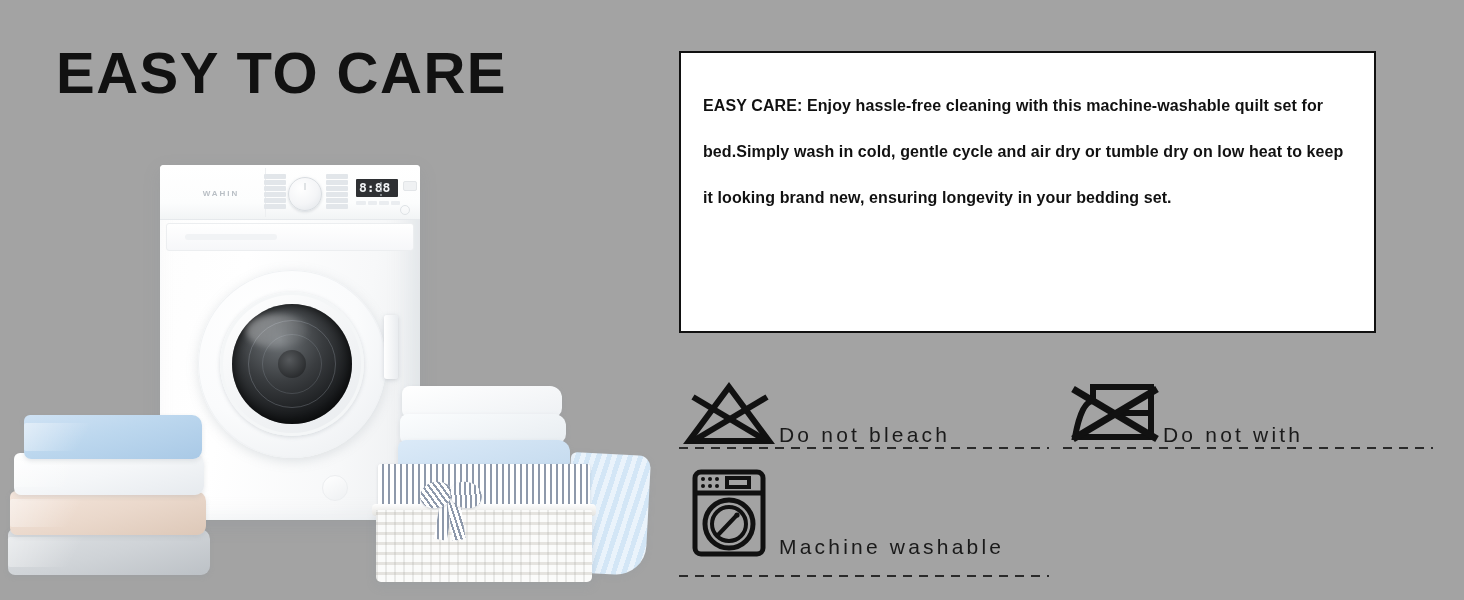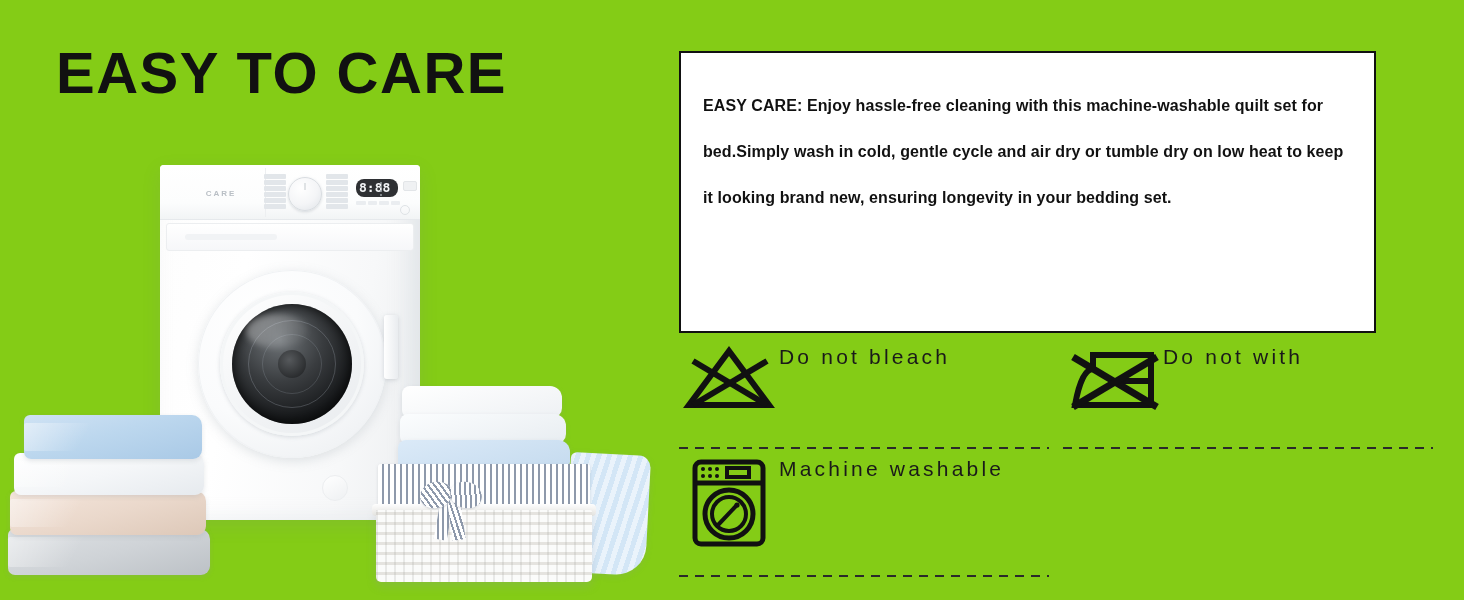--- a/index.html
+++ b/index.html
@@ -2,21 +2,21 @@
 <html><head>
 <meta charset="utf-8">
 <style>
   * { box-sizing: border-box; margin: 0; padding: 0; }
   html, body {
     width: 1464px; height: 600px;
     background: #ffffff;
     font-family: "Liberation Sans", sans-serif;
     overflow: hidden;
   }
-  .page { position: relative; width: 1464px; height: 600px; background:#84cc16; }
+  .page { position: relative; width: 1464px; height: 600px; background:#a3a3a3; }
 
   
   .left-panel { position:absolute; left:0; top:0; width:660px; height:600px; }
 
   .headline {
     position:absolute; left:56px; top:44px;
     font-size:58px; font-weight:700; letter-spacing:1.5px;
     color:#111111; line-height:1; white-space:nowrap;
     font-family:"Liberation Sans", sans-serif;
   }
@@ -50,21 +50,21 @@
     background:#c4c9ce; transform:translateX(-50%);
   }
   .dial-labels-l, .dial-labels-r{ position:absolute; top:9px; width:22px; }
   .dial-labels-l{ left:104px; } .dial-labels-r{ left:166px; }
   .dial-labels-l div, .dial-labels-r div{
     height:4.5px; margin-bottom:1.5px; background:#e2e6ea; border-radius:1px;
   }
   .dial-labels-r div{ background:#e2e6ea; }
   .lcd{
     position:absolute; left:196px; top:14px; width:42px; height:18px;
-    background:#2e3033; border-radius:8px; overflow:hidden;
+    background:#2e3033; border-radius:1px; overflow:hidden;
   }
   .lcd-digits{
     position:absolute; left:3px; top:2px; font-family:"DejaVu Sans Mono", monospace;
     font-size:13px; font-weight:700; color:#f2f4f6; letter-spacing:0px; line-height:14px;
   }
   .lcd-dots{ position:absolute; right:4px; top:3px; width:14px; }
   .lcd-dots span{ display:block; width:2px; height:2px; background:#9aa0a6; border-radius:50%; margin-bottom:2px; }
   .btn-row{ position:absolute; left:196px; top:36px; width:44px; display:flex; gap:2px; }
   .btn-row i{ display:block; flex:1; height:4px; background:#eaedf0; border-radius:1px; }
   .btn-big{
@@ -206,21 +206,21 @@
 
   .care-grid{
     position:absolute; left:19px; top:345px; width:770px; height:240px;
   }
   .care-cell{ position:absolute; width:370px; height:110px; }
   .cell-r0c0{ left:0px;   top:0px; }
   .cell-r0c1{ left:384px; top:0px; }
   .cell-r1c0{ left:0px;   top:112px; }
   .cell-r1c1{ left:384px; top:112px; }
 
-  .care-inner{ position:absolute; left:0; top:0; width:100%; height:90px; display:flex; align-items:flex-start; }
+  .care-inner{ position:absolute; left:0; top:12px; width:100%; height:90px; display:flex; align-items:flex-end; }
   .care-icon{ width:100px; flex:0 0 100px; display:flex; align-items:center; justify-content:center; }
   .care-label{
     font-size:21px; letter-spacing:3.2px; color:#1a1a1a;
     font-family:"Liberation Sans", sans-serif; white-space:nowrap;
   }
   .dashline{
     position:absolute; left:0; bottom:6px; width:100%; height:2px;
     background:repeating-linear-gradient(90deg,#2a2a2a 0 9px, rgba(0,0,0,0) 9px 16px);
   }
   .cell-r1c0 .dashline, .cell-r1c1 .dashline{ bottom:-10px; }
@@ -230,21 +230,21 @@
 
 <div class="page">
 
   <div class="left-panel">
 
     <div class="headline">EASY TO CARE</div>
 
     <div class="washer">
       <div class="washer-body"></div>
       <div class="washer-top">
-        <div class="brand">CARE</div>
+        <div class="brand">WAHIN</div>
         <div class="panel-divider"></div>
         <div class="dial-labels-l">
           <div></div>
             <div></div>
             <div></div>
             <div></div>
             <div></div>
             <div></div>
         </div>
         <div class="dial"></div>

